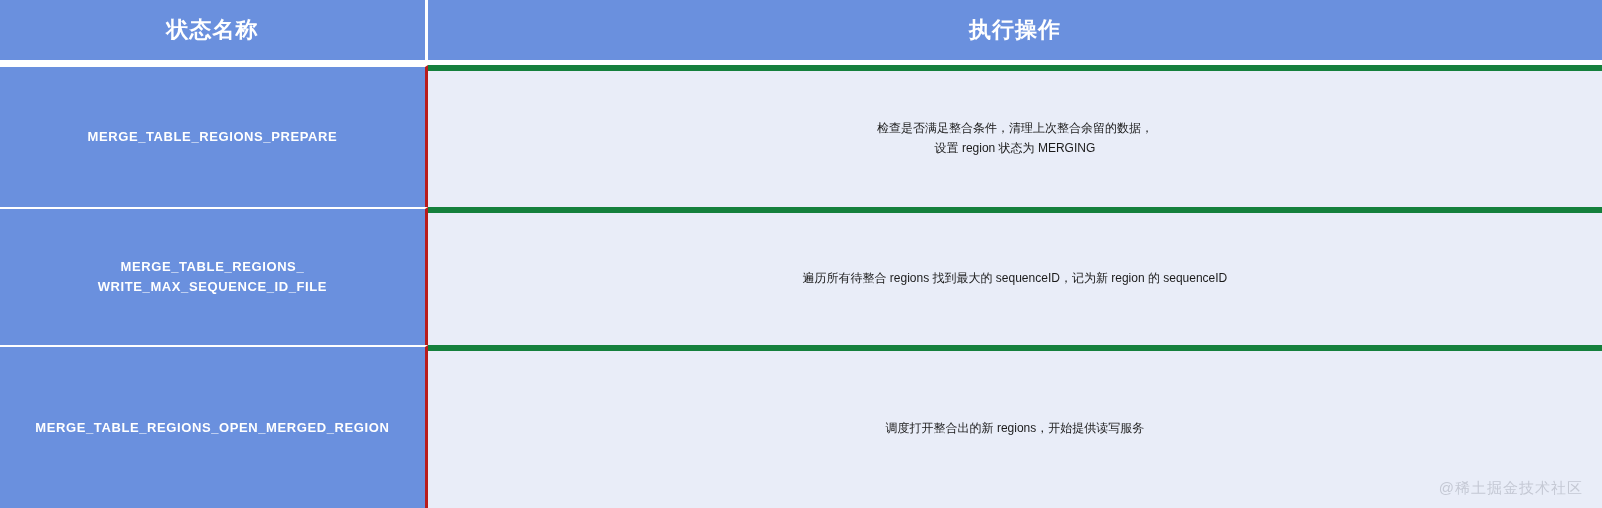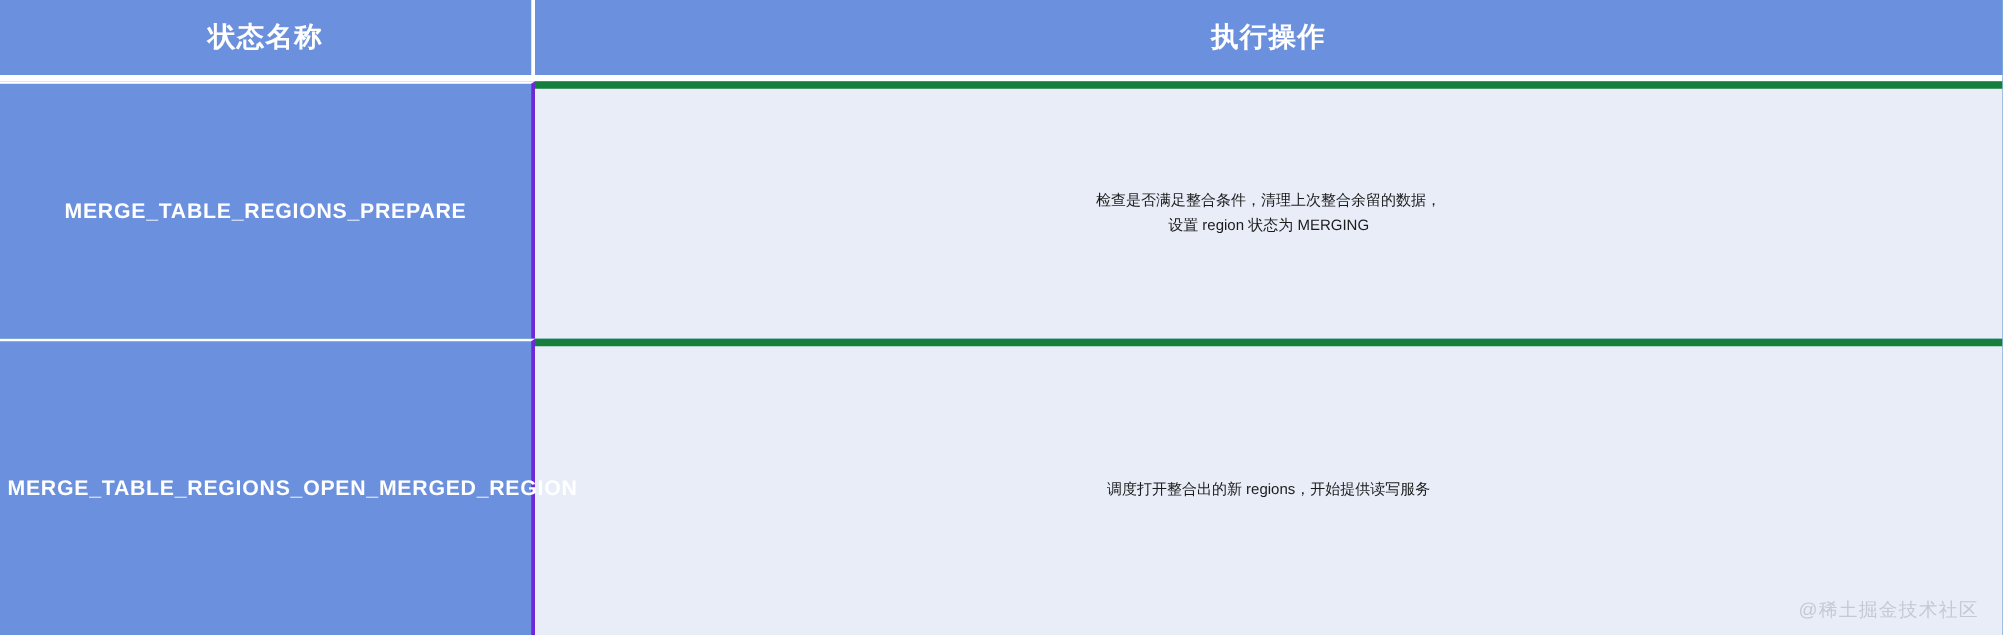--- a/index.html
+++ b/index.html
@@ -9,21 +9,21 @@
     height: 508px;
     background: #ffffff;
     font-family: "Liberation Sans", sans-serif;
     overflow: hidden;
   }
 
   #table-root {
     position: relative;
     width: 1602px;
     height: 508px;
-    background: #0369a1;
+    background: #14532d;
     border-right: 3px solid #6a90de;
   }
 
   .tbl {
     width: 1602px;
     height: 508px;
     border-collapse: separate;
     border-spacing: 0;
     table-layout: fixed;
   }
@@ -44,28 +44,28 @@
     border-bottom: 5px solid #ffffff;
   }
   .hdr-cell.state {
     border-right: 3px solid #ffffff;
   }
 
   
   .state-cell {
     background: #6a90de;
     color: #ffffff;
-    font-size: 17px;
+    font-size: 13px;
     font-weight: bold;
     text-align: center;
     vertical-align: middle;
     letter-spacing: 0.6px;
     line-height: 1.5;
     border-top: 2px solid #ffffff;
-    border-right: 3px solid #6d28d9;
+    border-right: 3px solid #b91c1c;
     padding: 4px 6px;
     white-space: pre-line;
   }
 
   
   .action-cell {
     background: #e9edf8;
     color: #1b1b1b;
     font-size: 12px;
     text-align: center;
@@ -112,20 +112,25 @@
         <th class="hdr-cell state">状态名称</th>
         <th class="hdr-cell action">执行操作</th>
       </tr>
     </thead>
     <tbody>
       <tr class="r0">
         <td class="state-cell">MERGE_TABLE_REGIONS_PREPARE</td>
         <td class="action-cell">检查是否满足整合条件，清理上次整合余留的数据，
 设置 region 状态为 MERGING</td>
       </tr>
+      <tr class="r3">
+        <td class="state-cell">MERGE_TABLE_REGIONS_
+WRITE_MAX_SEQUENCE_ID_FILE</td>
+        <td class="action-cell">遍历所有待整合 regions 找到最大的 sequenceID，记为新 region 的 sequenceID</td>
+      </tr>
       <tr class="r5">
         <td class="state-cell">MERGE_TABLE_REGIONS_OPEN_MERGED_REGION</td>
         <td class="action-cell">调度打开整合出的新 regions，开始提供读写服务</td>
       </tr>
     </tbody>
   </table>
 
   <div id="watermark">@稀土掘金技术社区</div>
 </div>
 

